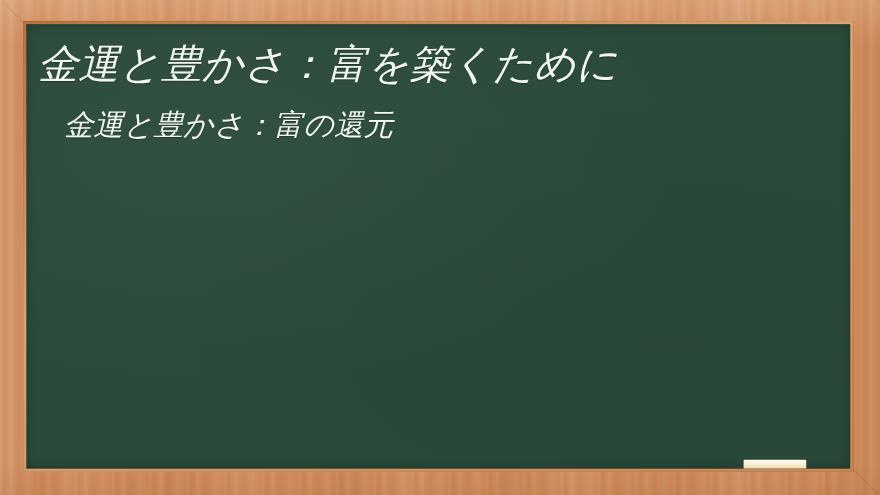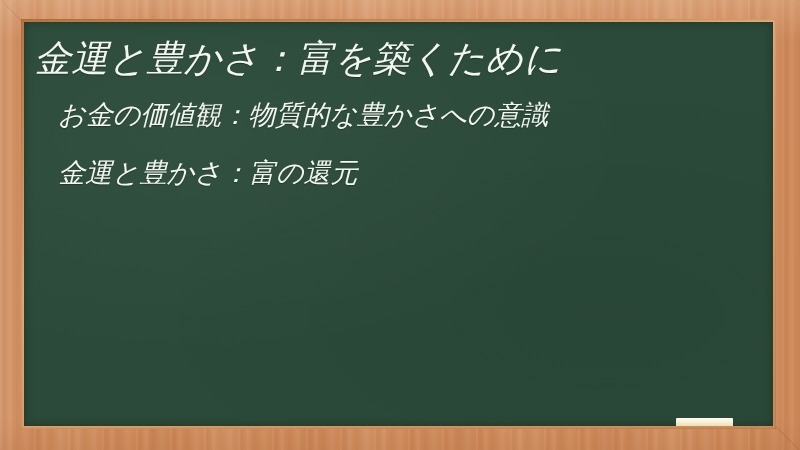--- a/index.html
+++ b/index.html
@@ -142,20 +142,19 @@
   <div class="miter br"></div>
   <div class="frame-shade"></div>
 
   <div class="board-bevel"></div>
 
   <div class="board">
 
     <div class="title">金運と豊かさ：富を築くために</div>
 
     <div class="bullets">
-      <div class="bullet">お金の価値観：物質的な豊かさへの意識</div>
       <div class="bullet">金運と豊かさ：富の還元</div>
     </div>
 
     <div class="chalk"></div>
 
   </div>
 </div>
 
 </body></html>

